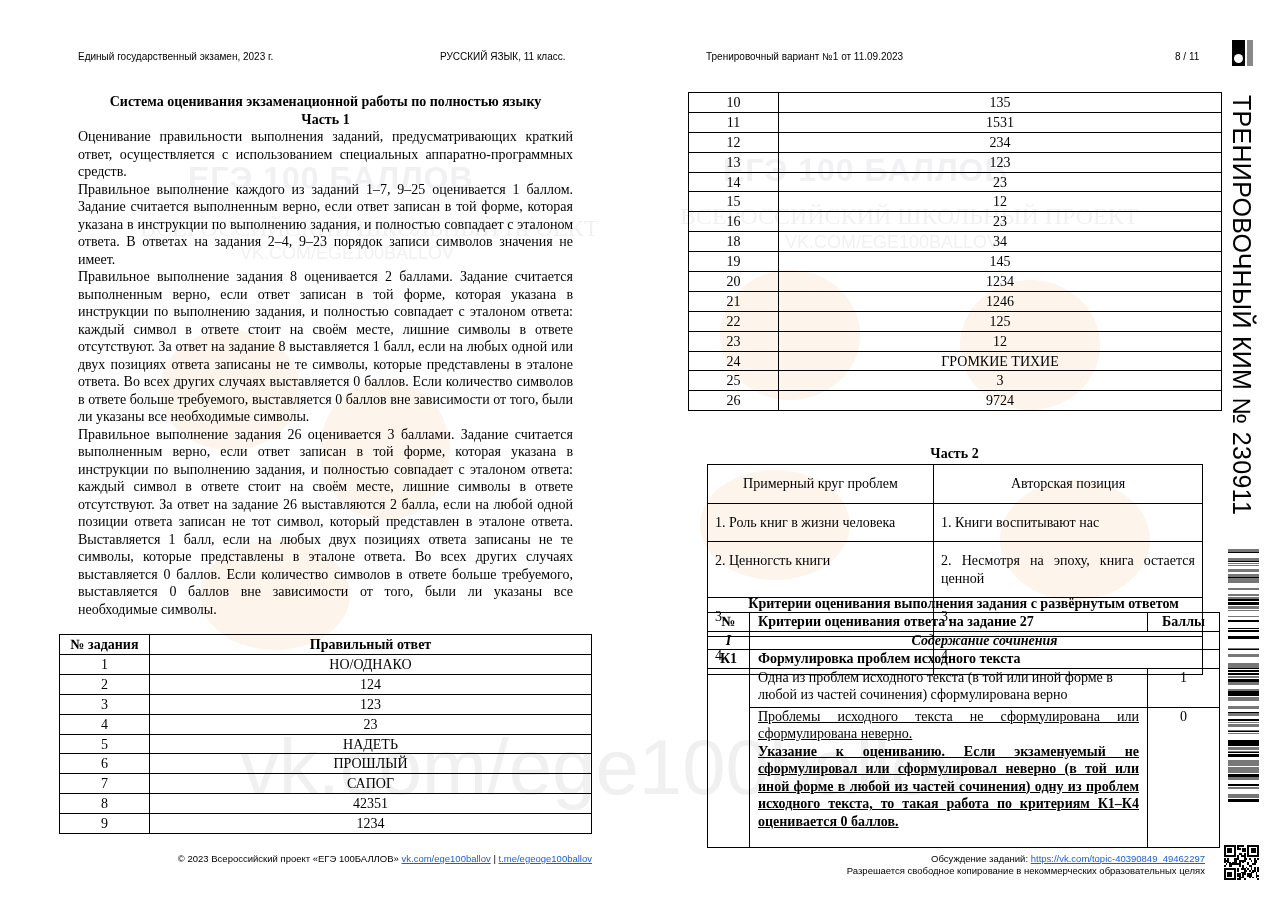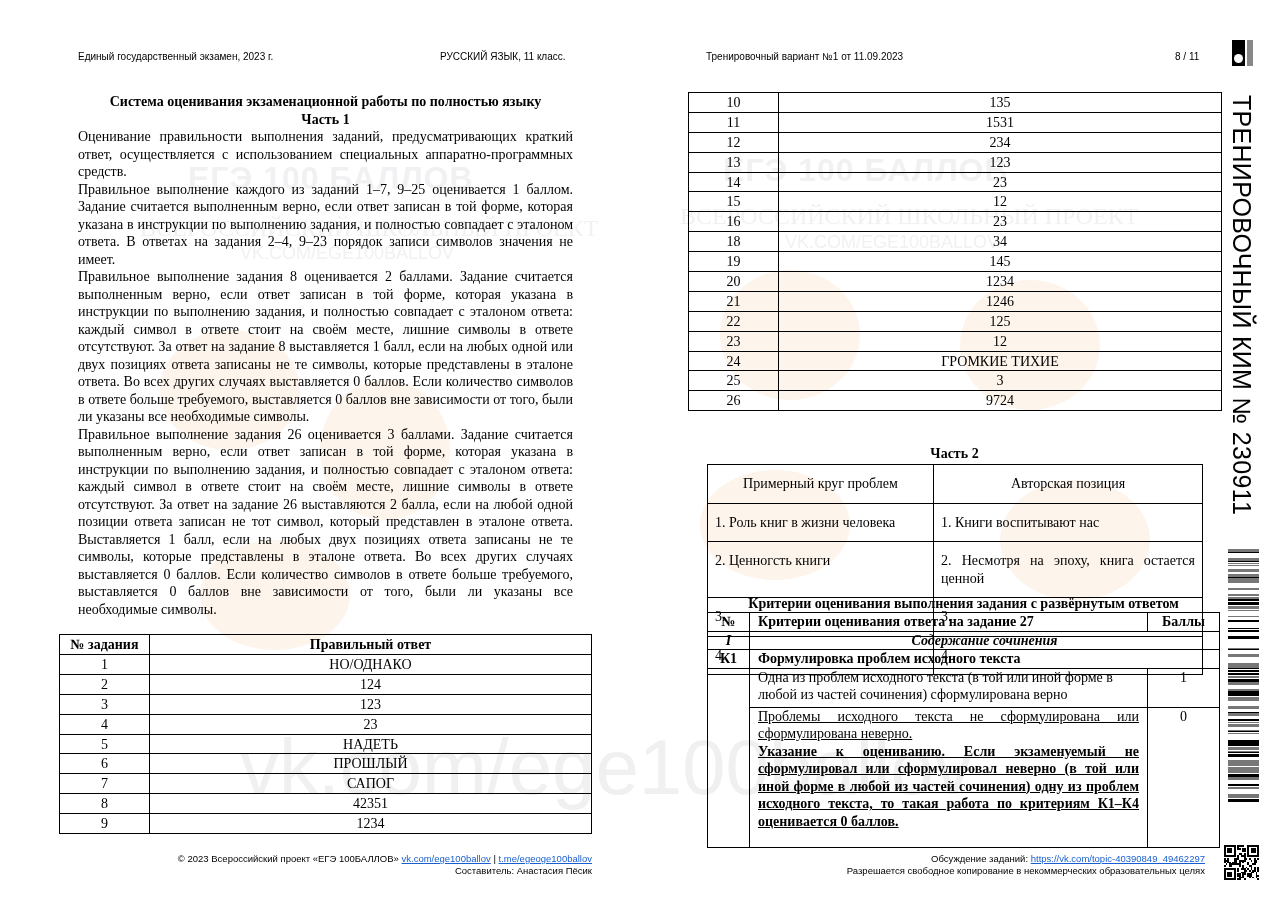--- a/index.html
+++ b/index.html
@@ -291,21 +291,20 @@
     </td>
     <td class="ctr">0</td>
   </tr>
 </tbody>
   </table>
 
 <div class="footer" style="left:60px;width:532px;">
   <div>
     <span>© 2023 Всероссийский проект «ЕГЭ 100БАЛЛОВ» </span><a>vk.com/ege100ballov</a><span> | </span><a>t.me/egeoge100ballov</a>
   </div>
-  <div>Составитель: Анастасия Пёсик</div>
 </div>
 <div class="footer" style="left:700px;width:505px;">
   <div>
     <span>Обсуждение заданий: </span><a>https://vk.com/topic-40390849_49462297</a>
   </div>
   <div>Разрешается свободное копирование в некоммерческих образовательных целях</div>
 </div>
 
 <div class="vert-title">
   <span>ТРЕНИРОВОЧНЫЙ КИМ № 230911</span>

